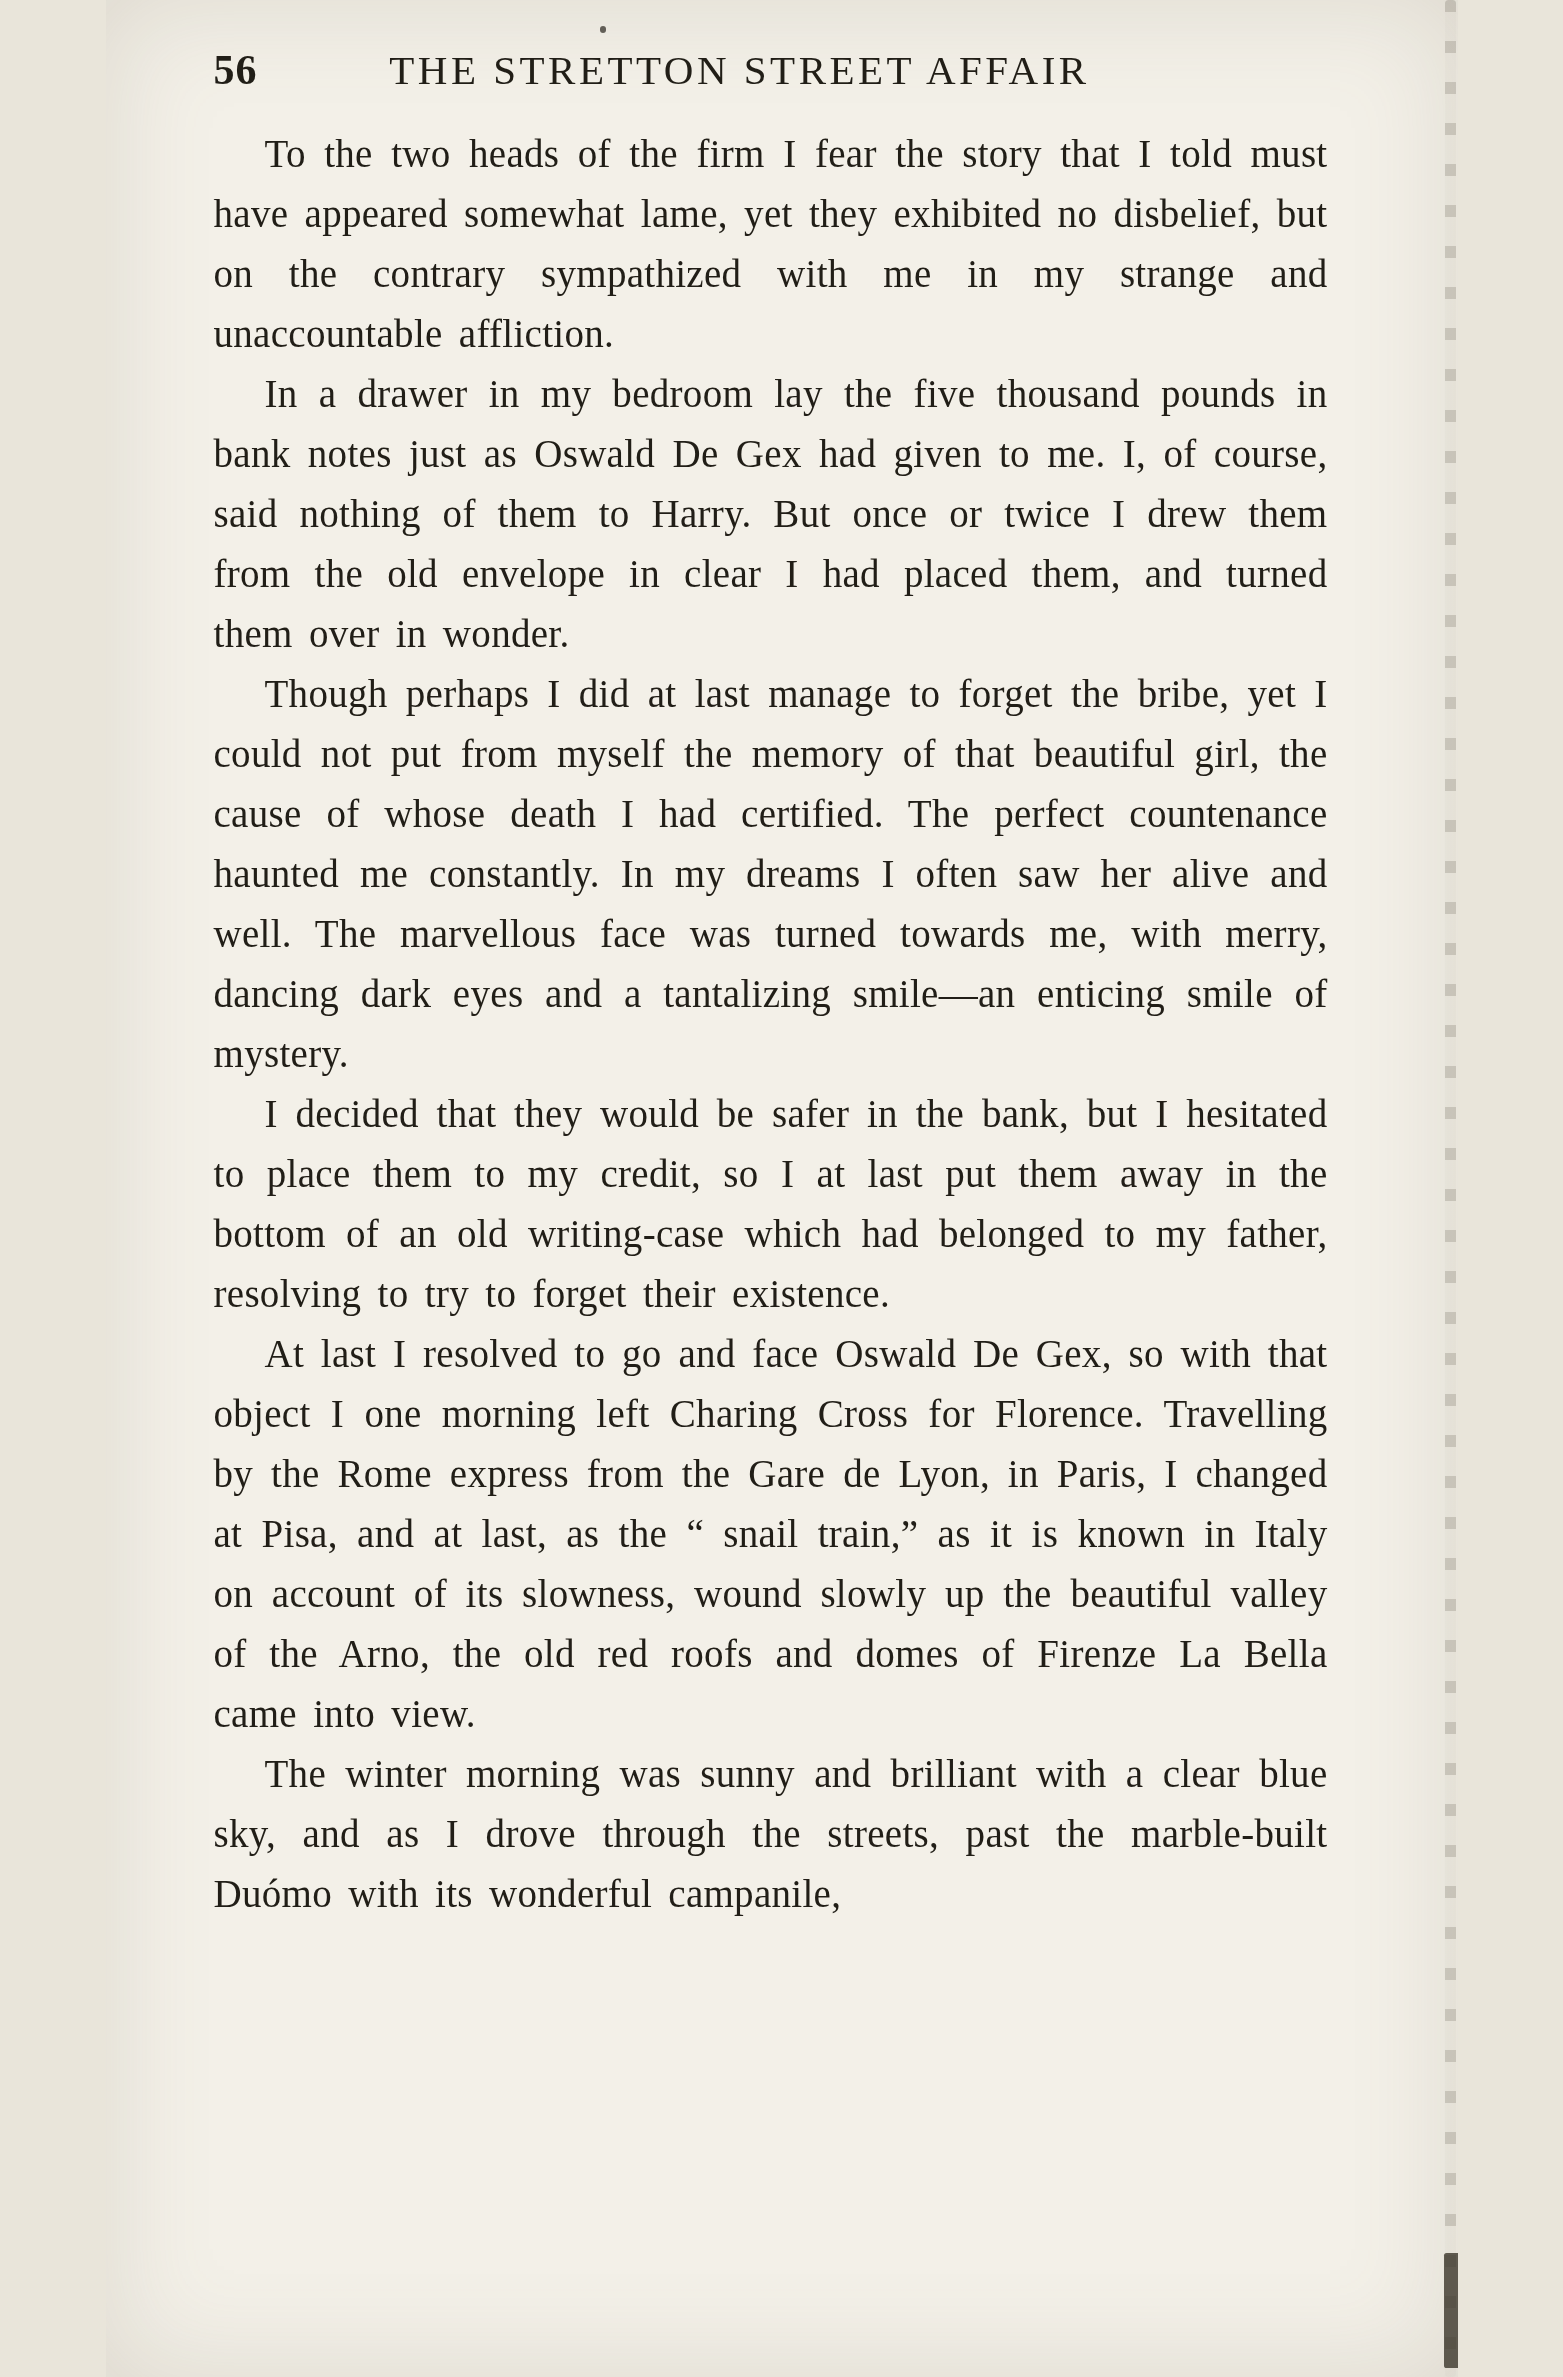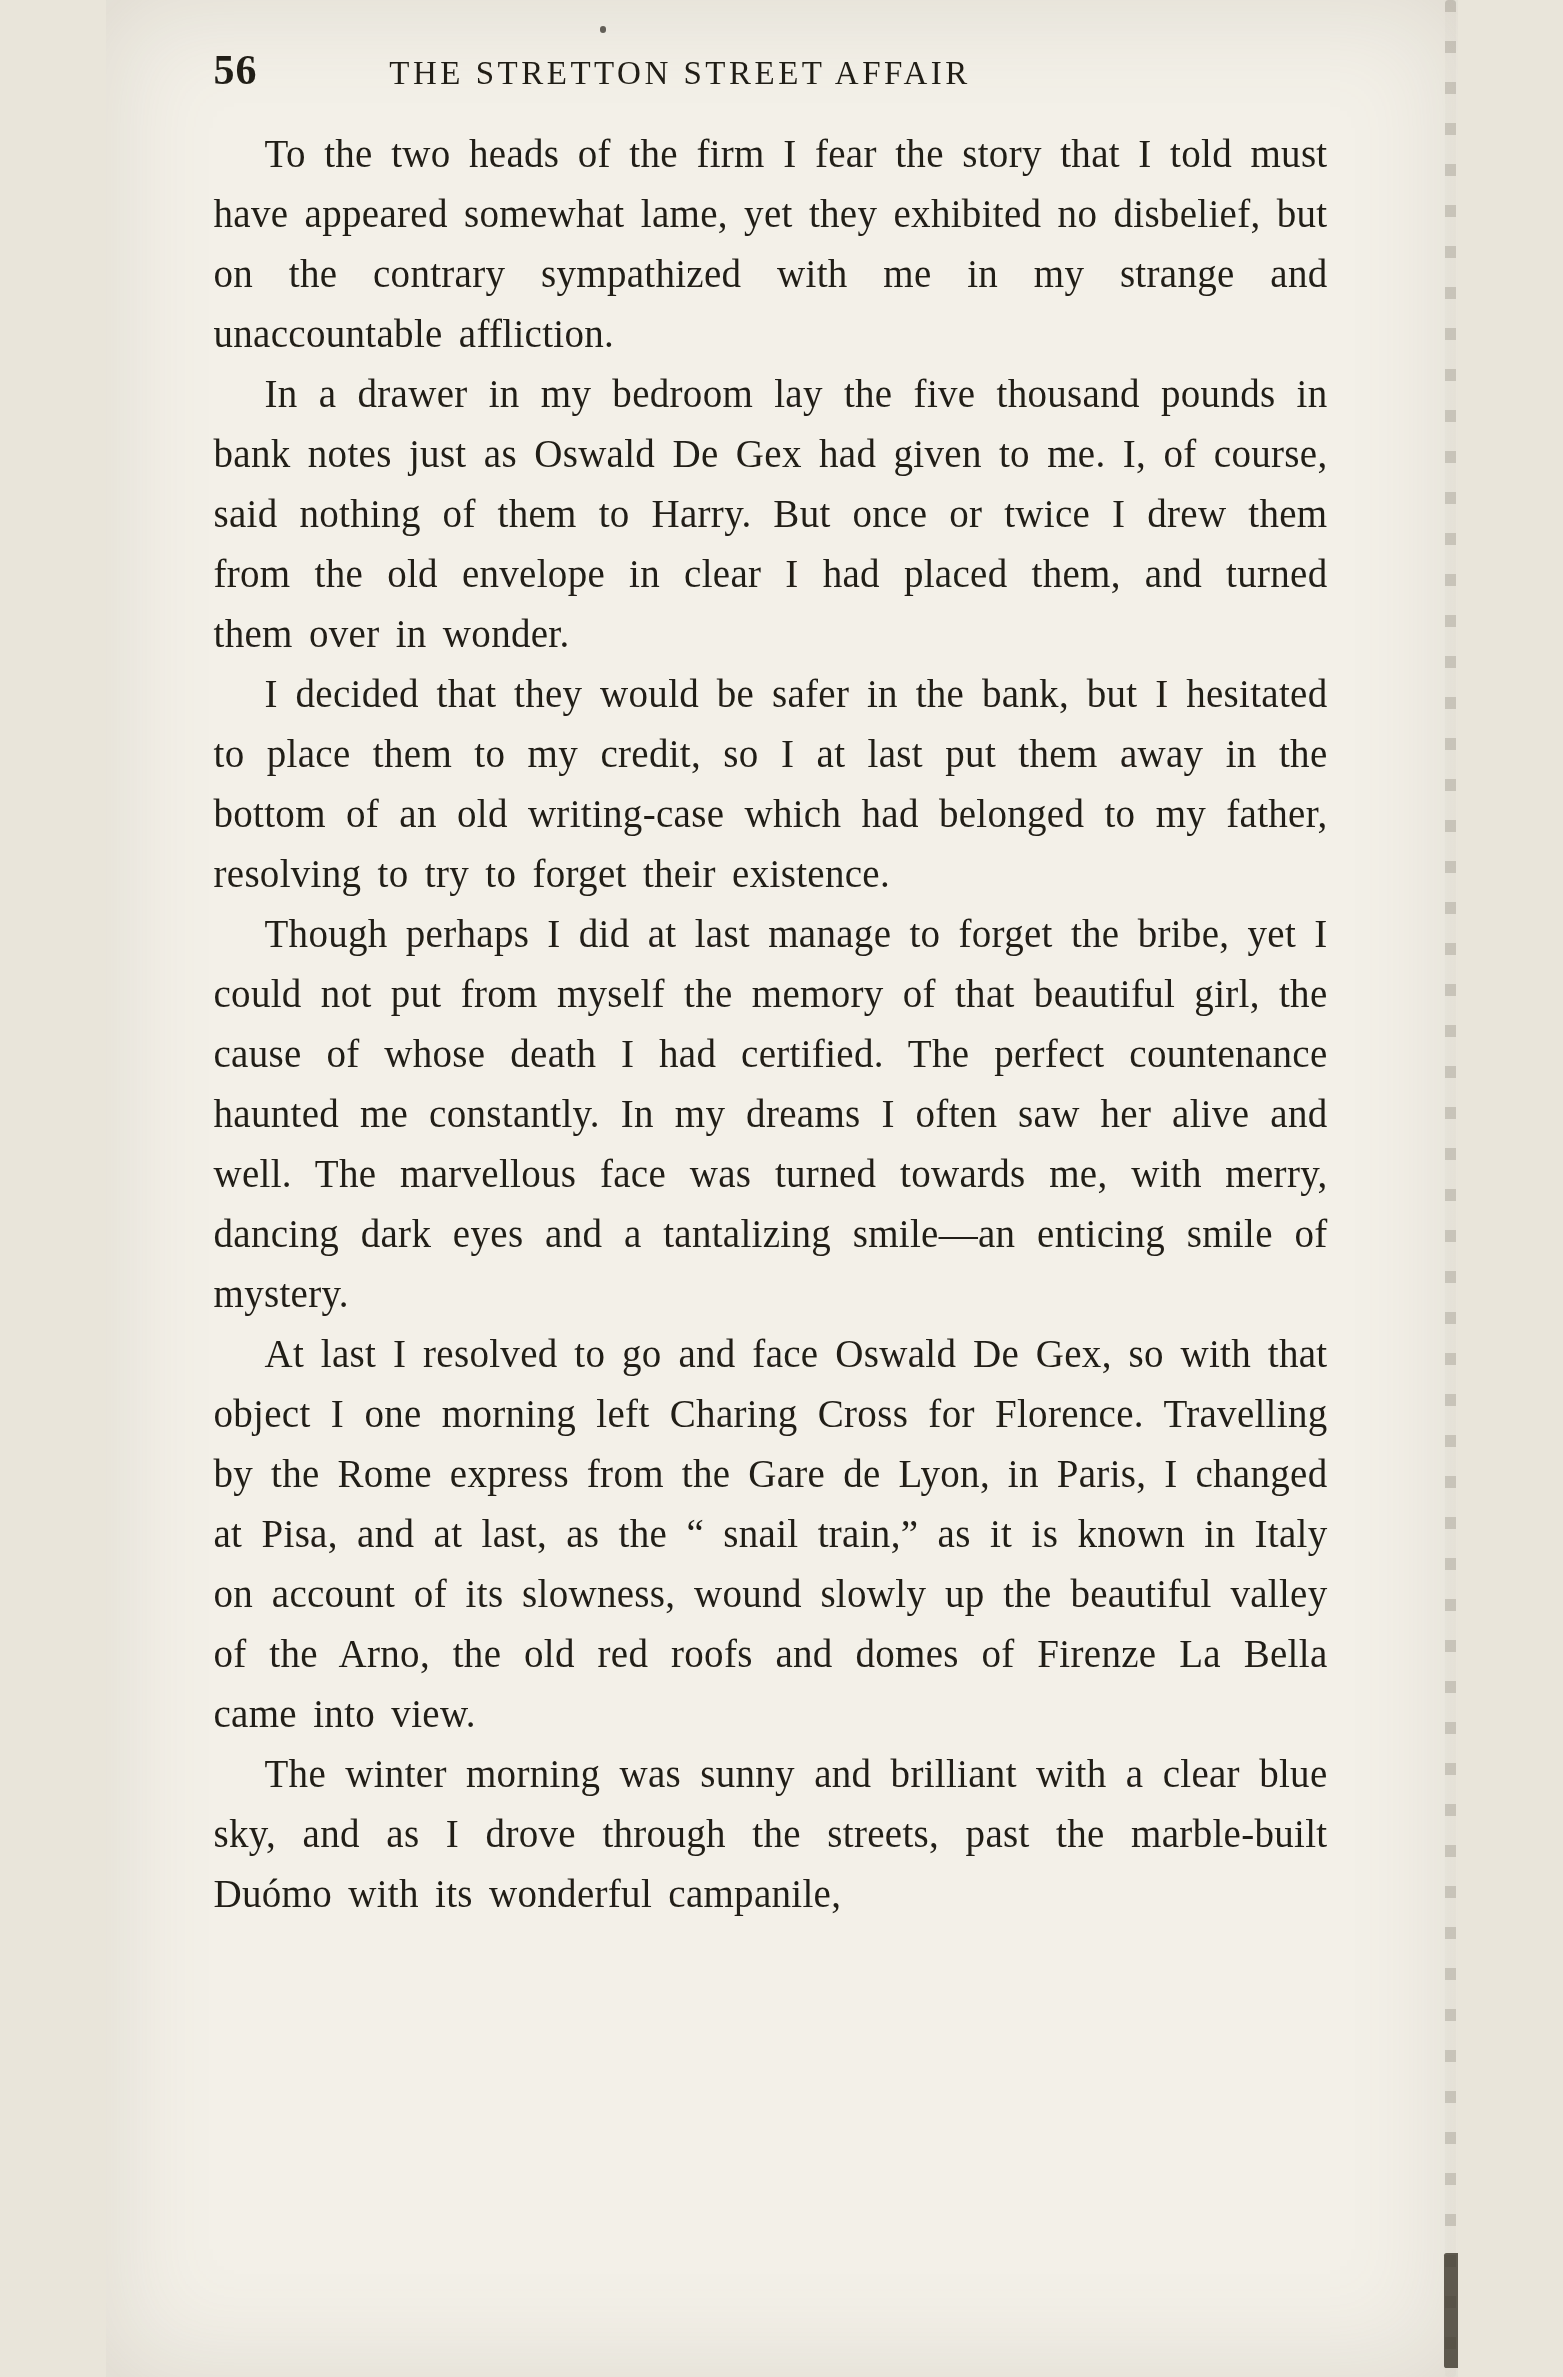--- a/index.html
+++ b/index.html
@@ -31,21 +31,21 @@
   }
 
   .page-number {
     font-size: 42px;
     font-weight: bold;
     letter-spacing: 0.9px;
     margin-right: 132px;
   }
 
   .running-title {
-    font-size: 33px;
+    font-size: 41px;
     letter-spacing: 3.5px;
     white-space: nowrap;
   }
 
   .text-block p {
     font-size: 39px;
     line-height: 60px;
     text-align: justify;
     text-indent: 51px;
     word-spacing: 6.2px;
@@ -102,22 +102,22 @@
   <div class="page-inner">
 
     <header class="page-header">
       <span class="page-number">56</span>
       <span class="running-title">THE STRETTON STREET AFFAIR</span>
     </header>
 
     <main class="text-block">
       <p>To the two heads of the firm I fear the story that I told must have appeared somewhat lame, yet they exhibited no disbelief, but on the contrary sympathized with me in my strange and unaccountable affliction.</p>
       <p>In a drawer in my bedroom lay the five thousand pounds in bank notes just as Oswald De Gex had given to me. I, of course, said nothing of them to Harry. But once or twice I drew them from the old envelope in clear I had placed them, and turned them over in wonder.</p>
+      <p>Though perhaps I did at last manage to forget the bribe, yet I could not put from myself the memory of that beautiful girl, the cause of whose death I had certified. The perfect countenance haunted me constantly. In my dreams I often saw her alive and well. The marvellous face was turned towards me, with merry, dancing dark eyes and a tantalizing smile—an enticing smile of mystery.</p>
       <p>I decided that they would be safer in the bank, but I hesitated to place them to my credit, so I at last put them away in the bottom of an old writing-case which had belonged to my father, resolving to try to forget their existence.</p>
-      <p>Though perhaps I did at last manage to forget the bribe, yet I could not put from myself the memory of that beautiful girl, the cause of whose death I had certified. The perfect countenance haunted me constantly. In my dreams I often saw her alive and well. The marvellous face was turned towards me, with merry, dancing dark eyes and a tantalizing smile—an enticing smile of mystery.</p>
       <p>At last I resolved to go and face Oswald De Gex, so with that object I one morning left Charing Cross for Florence. Travelling by the Rome express from the Gare de Lyon, in Paris, I changed at Pisa, and at last, as the “ snail train,” as it is known in Italy on account of its slowness, wound slowly up the beautiful valley of the Arno, the old red roofs and domes of Firenze La Bella came into view.</p>
       <p>The winter morning was sunny and brilliant with a clear blue sky, and as I drove through the streets, past the marble-built Duómo with its wonderful campanile,</p>
     </main>
 
   </div>
 
   <div class="scan-edge"></div>
   <div class="corner-mark"></div>
 
 </div>

